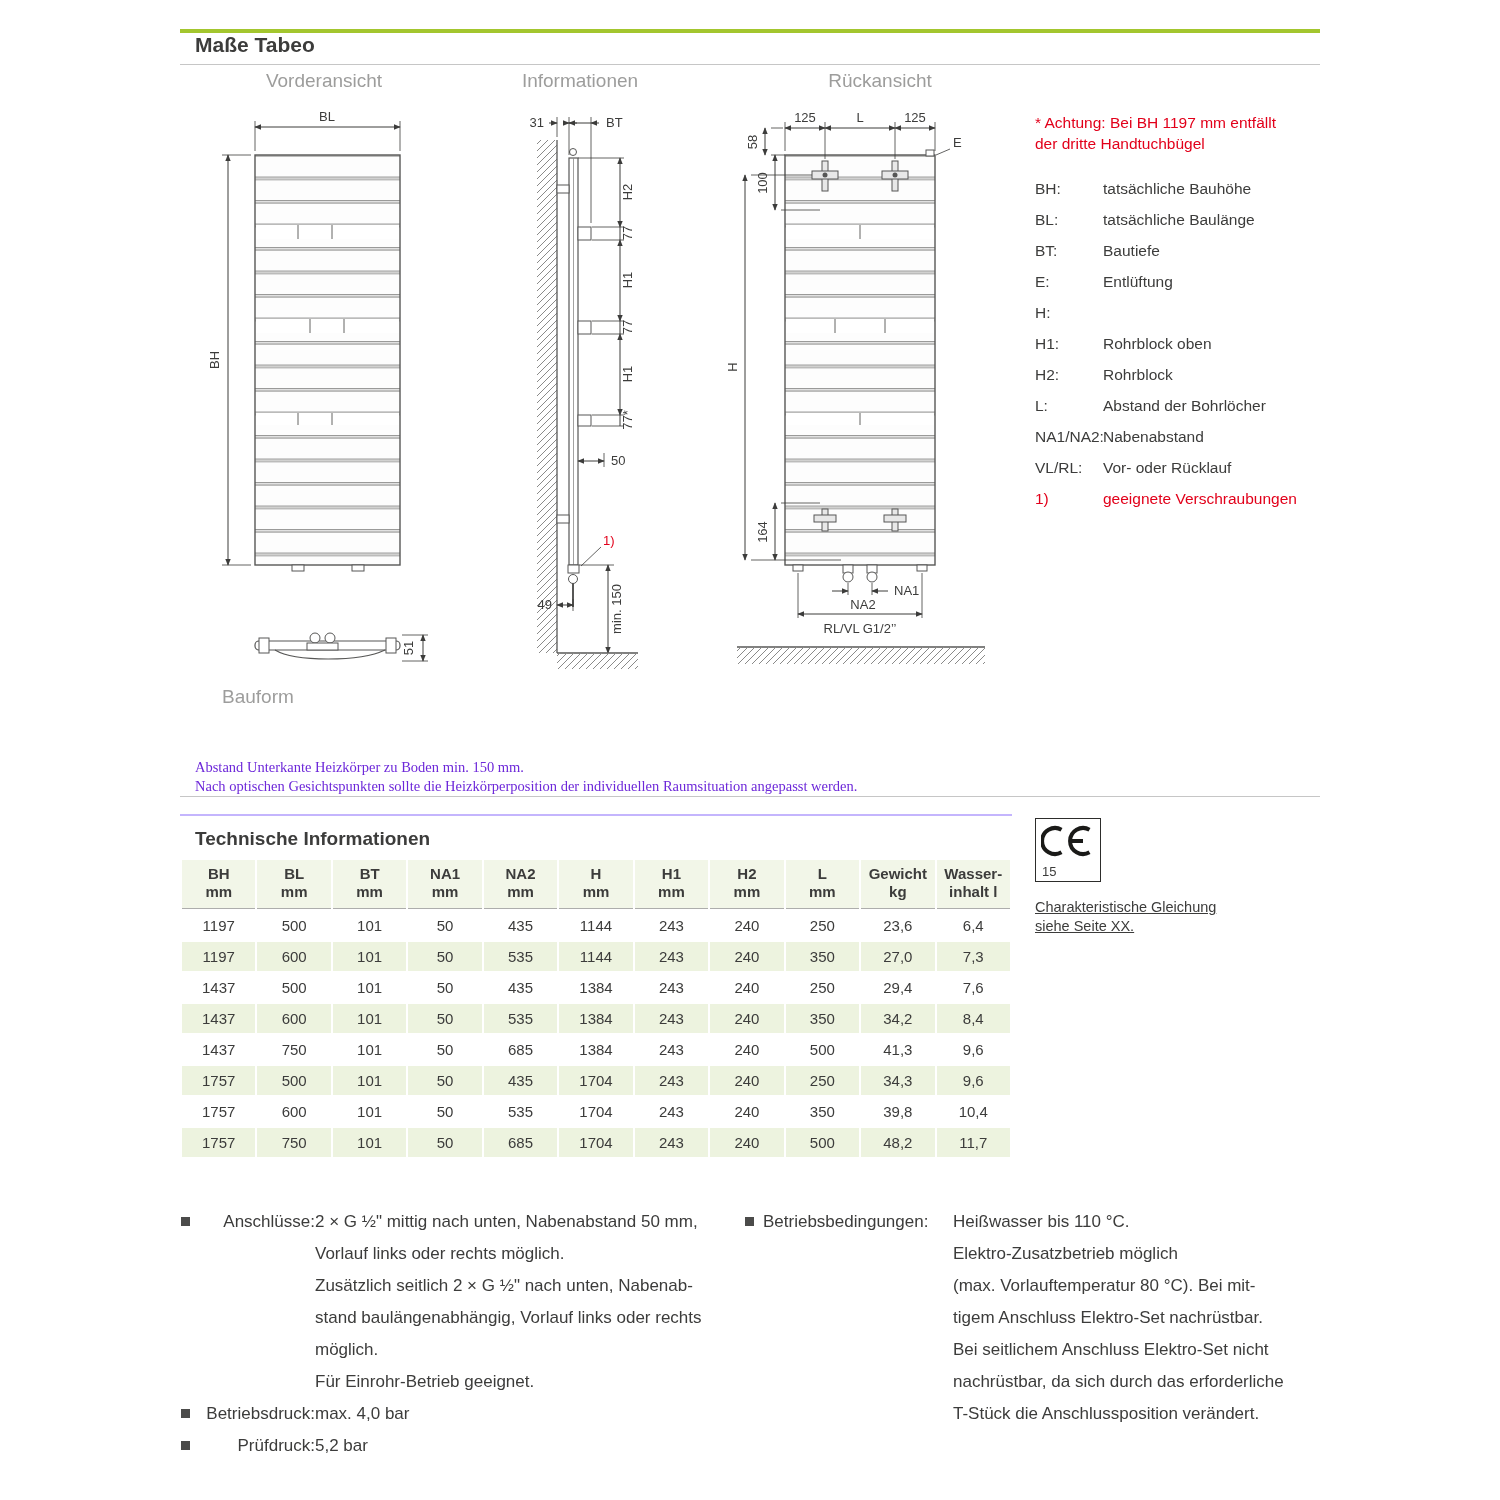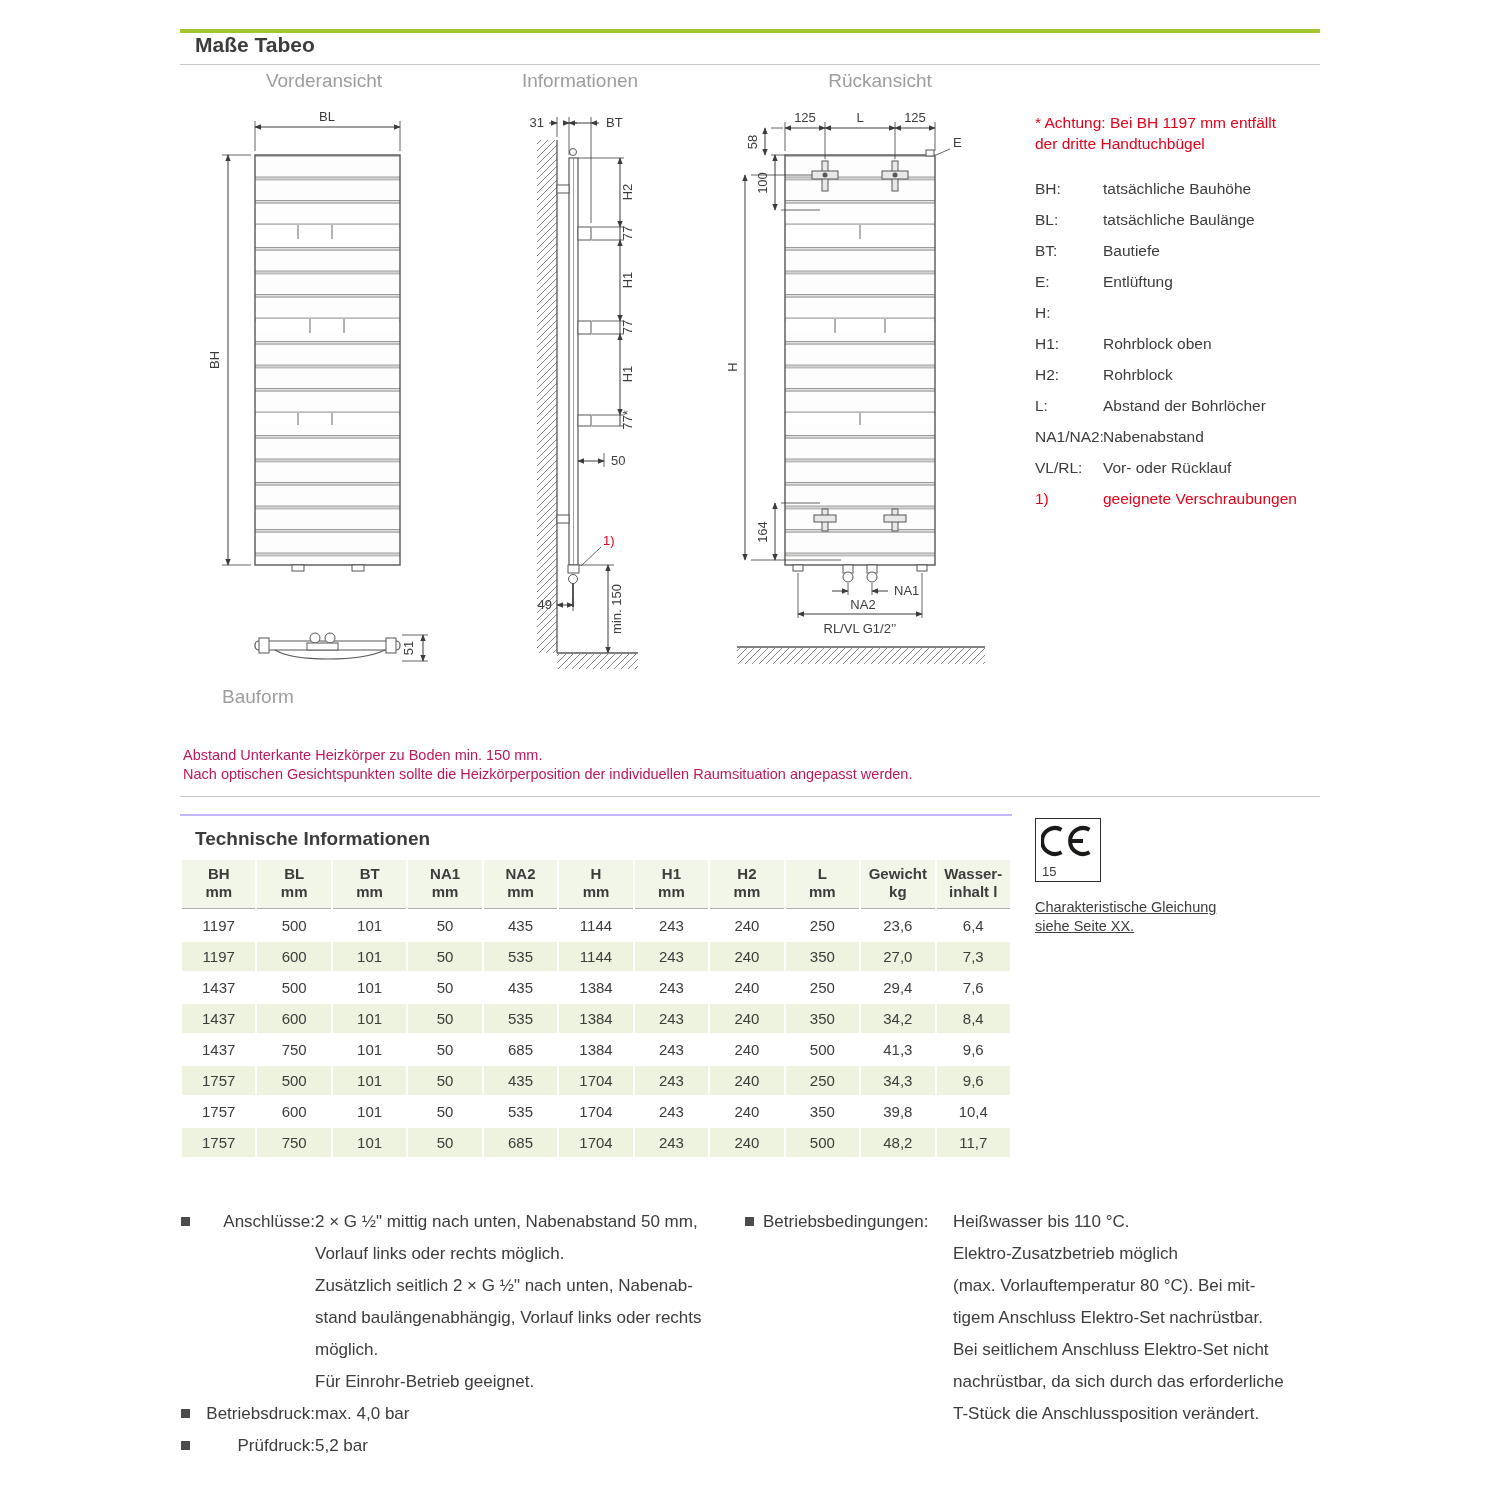--- a/index.html
+++ b/index.html
@@ -33,21 +33,21 @@
 
   .bauform-label { position:absolute; left:222px; top:686px; font-size:19px; color: var(--label-gray, #9d9d9c); }
 
   .legend { position:absolute; left:1035px; top:112px; width:288px; font-size:15.5px; line-height:21px; }
   .legend .warning { margin:0 0 24px 0; color: var(--alert-red, #e2001a); white-space:pre-line; }
   .legend-row { margin-bottom:10px; display:flex; align-items:flex-start; }
   .legend-row .abbr { width:68px; flex:0 0 68px; }
   .legend-row .desc { white-space:pre-line; }
   .legend-row.red { color: var(--alert-red, #e2001a); }
 
-  .notes { position:absolute; left:183px; top:746px; margin:0; font-size:14.5px; line-height:19px; color:#be185d; white-space:pre-line; }
+  .notes { position:absolute; left:183px; top:746px; margin:12px; font-size:14.5px; line-height:19px; color:#6d28d9; white-space:pre-line;font-family:Liberation Serif, serif; }
 
   .table-section { position:absolute; left:180px; top:814px; width:832px; border-top:2px solid #c4b5fd; }
   .table-title { margin:12px 0 8px 15px; font-size:19px; font-weight:bold; }
   table.spec-table { width:100%; border-collapse:separate; border-spacing:2px; table-layout:fixed; font-size:15px; }
   table.spec-table th { background: var(--header-tint, #f2f6e8); font-weight:bold; text-align:center; padding:5px 2px 7px 2px; border-bottom:1px solid #adadac; }
   table.spec-table th div { line-height:18px; }
   table.spec-table td { text-align:center; padding:6px 2px; background:#fff; }
   table.spec-table tbody tr:nth-of-type(even) td { background: var(--row-tint, #edf3df); }
 
   .ce-block { position:absolute; left:1035px; top:818px; width:250px; }

